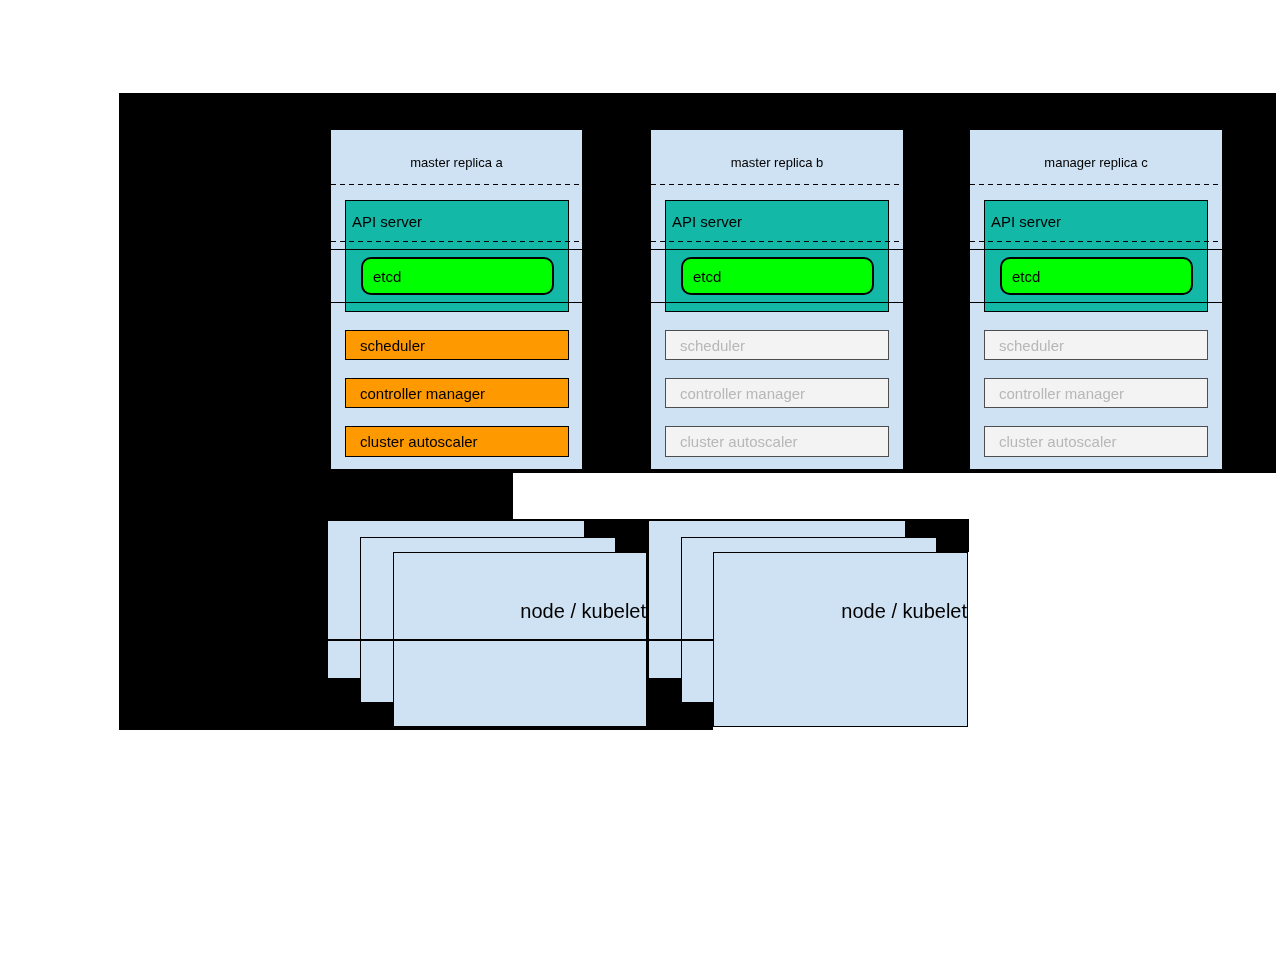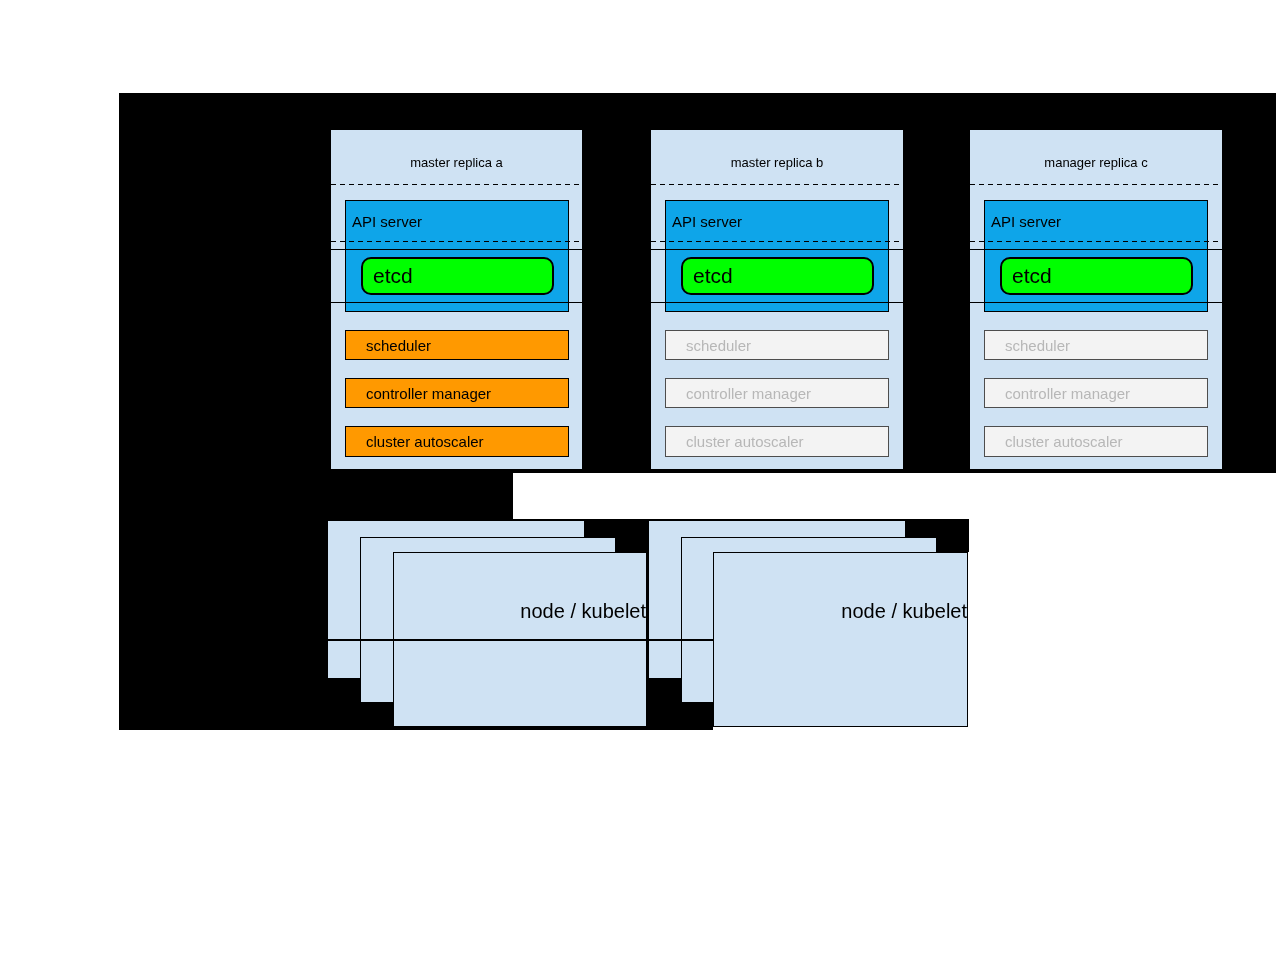--- a/index.html
+++ b/index.html
@@ -22,34 +22,34 @@
     text-align:center;font-size:13px;line-height:18px;
   }
   .hline{position:absolute;left:0;right:0;height:0;z-index:2;}
   .hline.solid{border-top:1px solid #000;}
   .hline.dashed{
     height:1px;border:none;
     background:repeating-linear-gradient(90deg,#000 0 5px,rgba(0,0,0,0) 5px 9px);
   }
   .api-box{
     position:absolute;left:14px;top:70px;width:224px;height:112px;
-    background:#0ea5e9;border:1px solid #000;box-sizing:border-box;z-index:1;
+    background:#14b8a6;border:1px solid #000;box-sizing:border-box;z-index:1;
   }
   .api-label{display:block;margin:12px 0 0 6px;font-size:15px;}
   .etcd-box{
     position:absolute;left:30px;top:127px;width:193px;height:38px;
     background:#00ff00;border:2px solid #000;border-radius:10px;
     box-sizing:border-box;z-index:3;
     display:flex;align-items:center;
   }
-  .etcd-label{padding-left:10px;font-size:21px;}
+  .etcd-label{padding-left:10px;font-size:15px;}
   .comp{
     position:absolute;left:14px;width:224px;height:30px;
     box-sizing:border-box;display:flex;align-items:center;
-    padding-left:20px;font-size:15px;z-index:1;
+    padding-left:14px;font-size:15px;z-index:1;
   }
   .comp.active{background:#ff9900;border:1px solid #000;color:#000;}
   .comp.standby{background:#f3f3f3;border:1px solid #4d4d4d;color:#b7b7b7;}
 
   
   .node-back{position:absolute;background:#cfe2f3;}
   .node-card{
     position:absolute;background:#cfe2f3;border:1px solid #000;
     box-sizing:border-box;
   }

